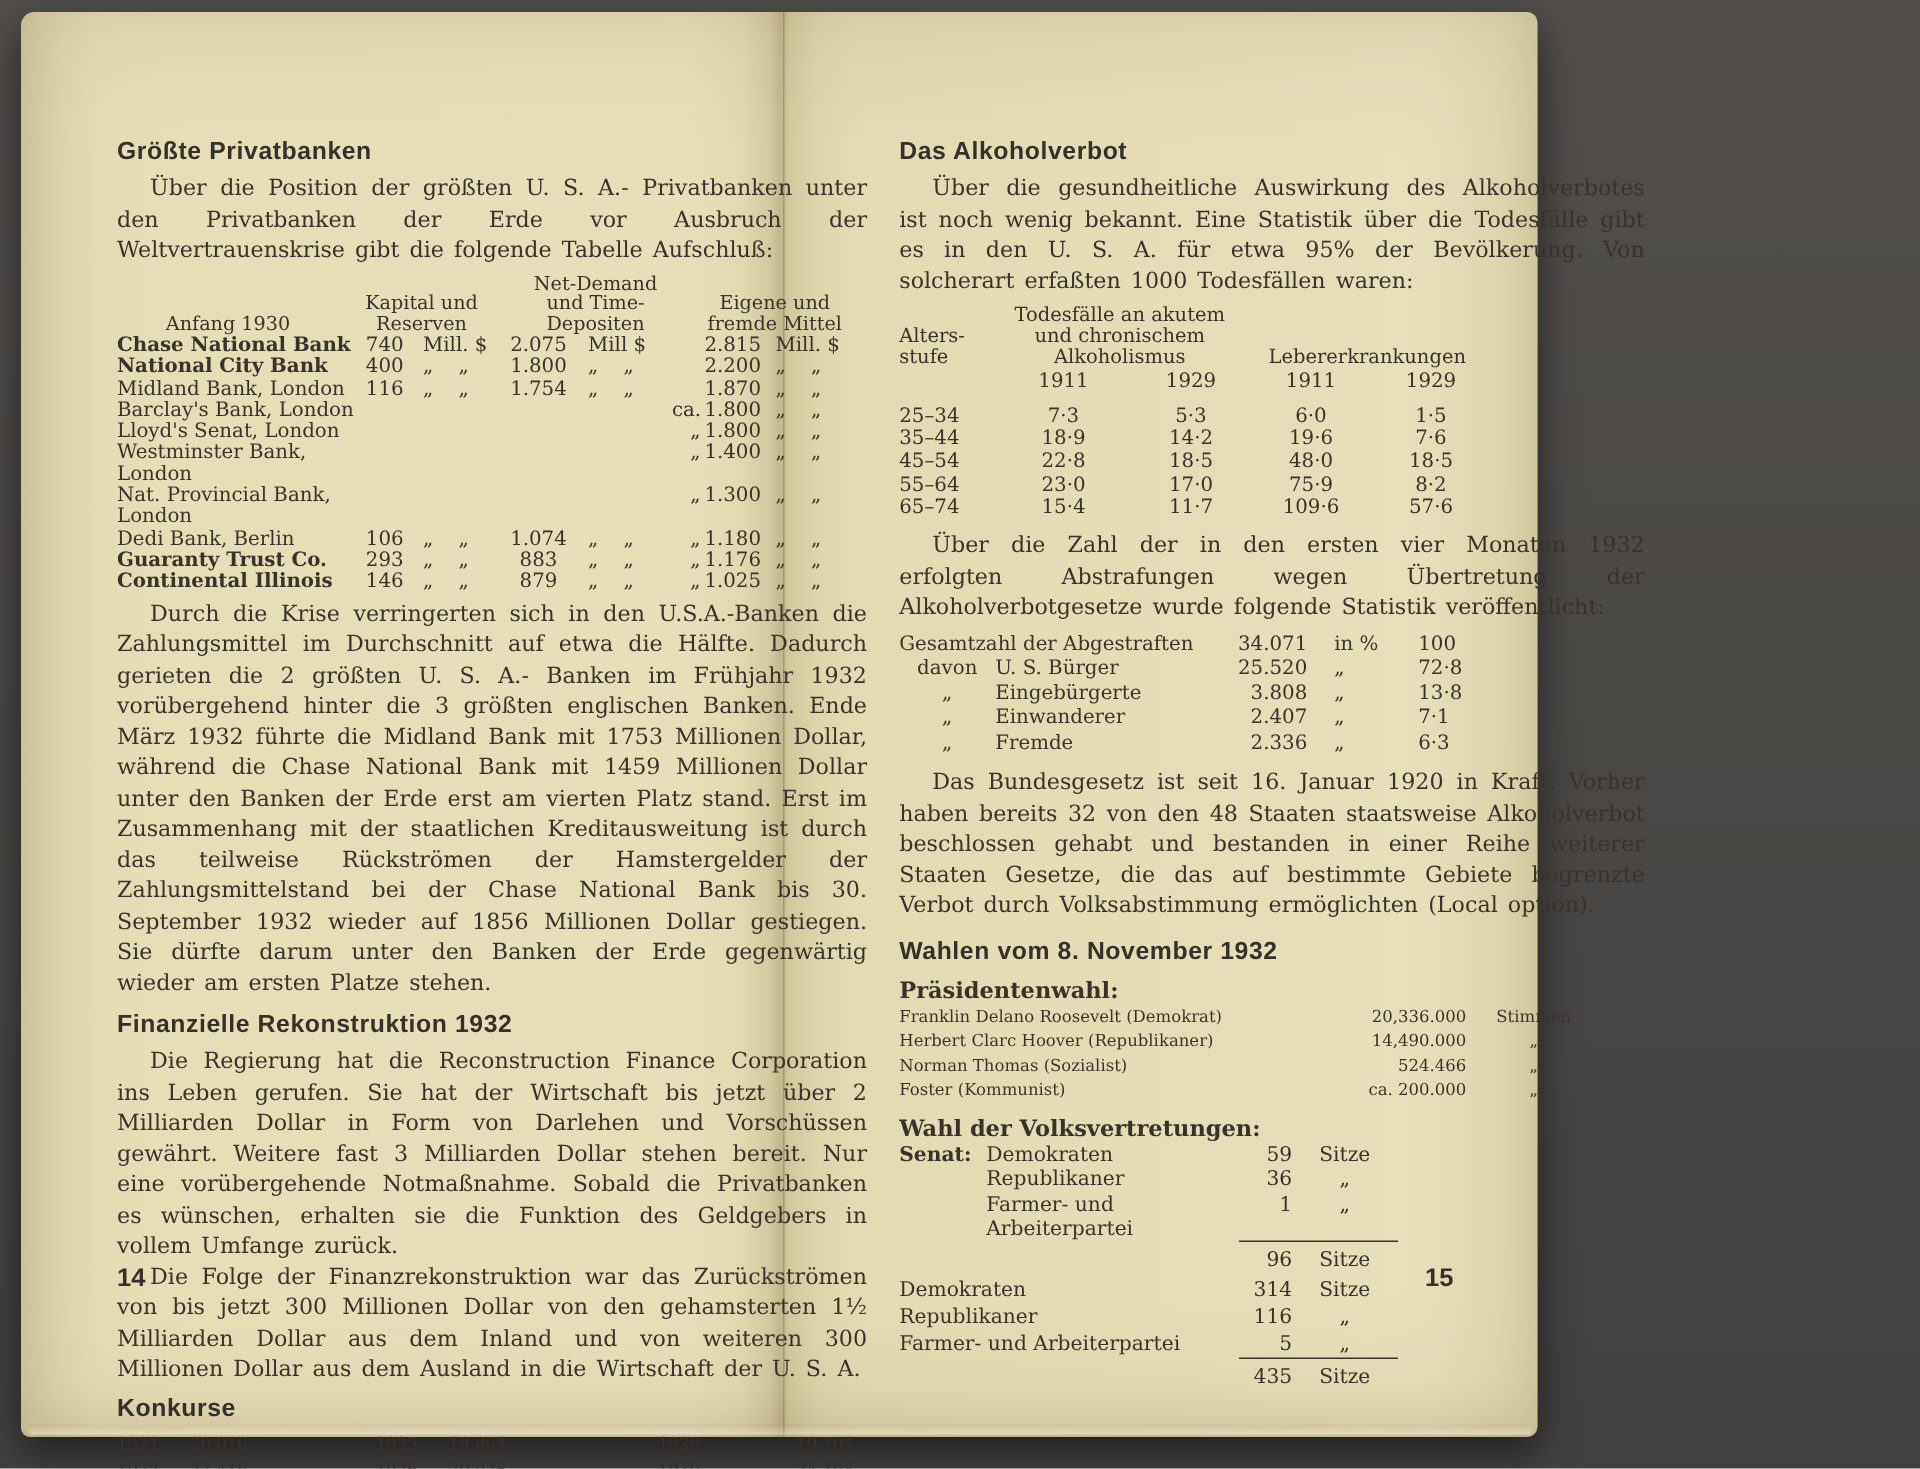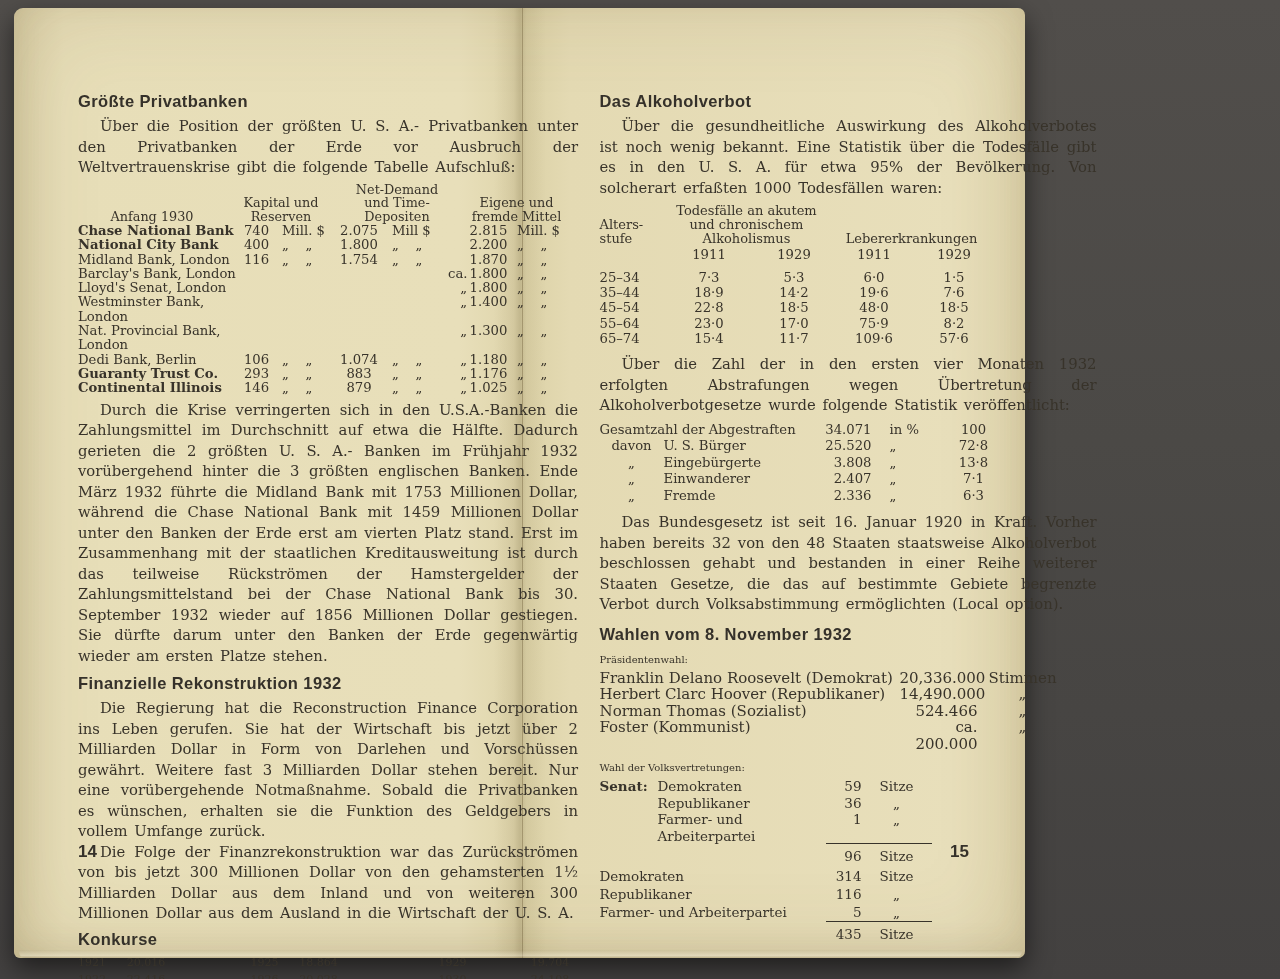--- a/index.html
+++ b/index.html
@@ -62,24 +62,24 @@
   .alk-grid{display:grid;grid-template-columns:62px 95px 75px 85px 75px;font-size:13.2px;}
   .alk-grid .c{text-align:center;}
   .alk-years{line-height:18px;margin-bottom:6px;}
   .alk-row{line-height:15.2px;}
   
   .abs-row{display:grid;grid-template-columns:64px 150px 58px 74px 56px;font-size:13.2px;line-height:16.5px;}
   .abs-row .pre{text-align:center;}
   .abs-row .span2{grid-column:1/3;}
   .abs-row .n{text-align:right;}
   .abs-row .pu{padding-left:18px;}
-  .abs-row .p{text-align:center;}
+  .abs-row .p{text-align:left;}
   
-  .sublabel{font-size:10px;font-weight:400;line-height:20px;margin-top:6px;}
-  .pres-row{display:grid;grid-template-columns:300px 78px 90px;font-size:15px;line-height:16.5px;}
+  .sublabel{font-size:15px;font-weight:700;line-height:20px;margin-top:6px;}
+  .pres-row{display:grid;grid-template-columns:300px 78px 90px;font-size:11px;line-height:16.5px;}
   .pres-row .v{text-align:right;}
   .pres-row .u{text-align:center;}
   .sen-row{display:grid;grid-template-columns:58px 168px 36px 70px;font-size:13.5px;line-height:16.5px;}
   .sen-row .s{text-align:right;}
   .sen-row .u{text-align:center;}
   .tot-row{display:grid;grid-template-columns:226px 36px 70px;font-size:13.5px;line-height:18px;margin:3px 0 2px;}
   .tot-row .s{text-align:right;}
   .tot-row .u{text-align:center;}
   .rule{border-bottom:1.4px solid #38332a;}
   .pageno{position:absolute;bottom:96px;font-family:Liberation Sans, sans-serif;font-weight:700;font-size:17px;color:#35312a;}

